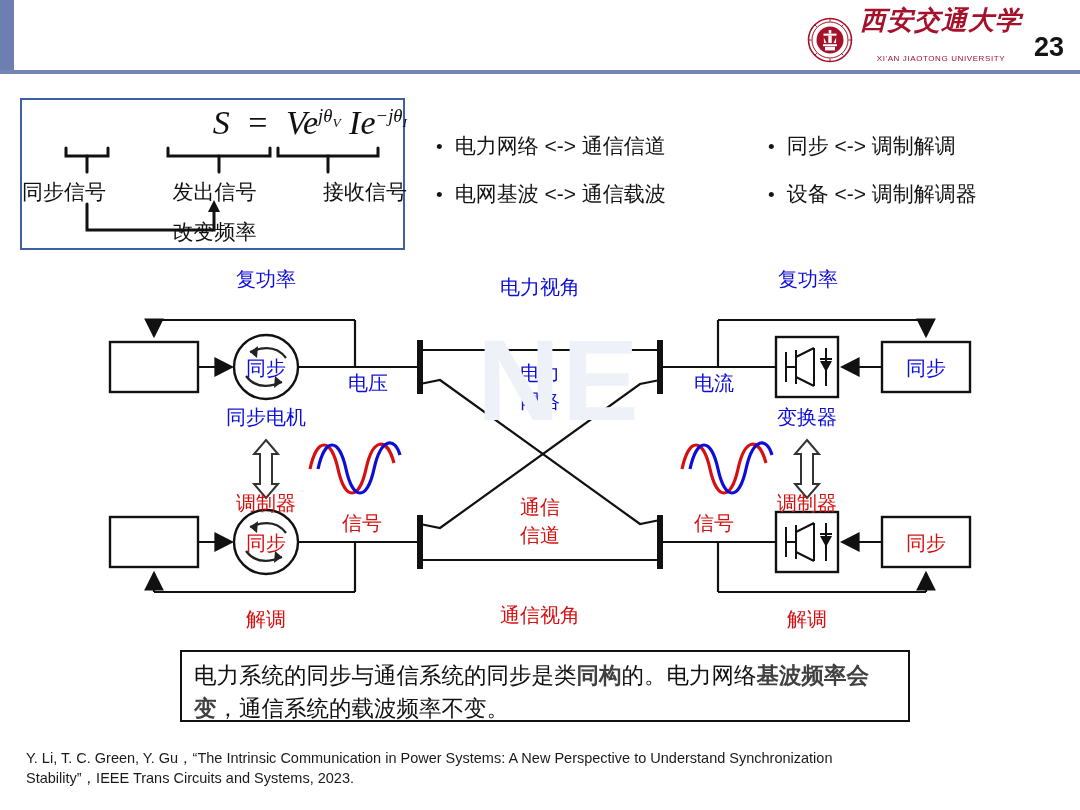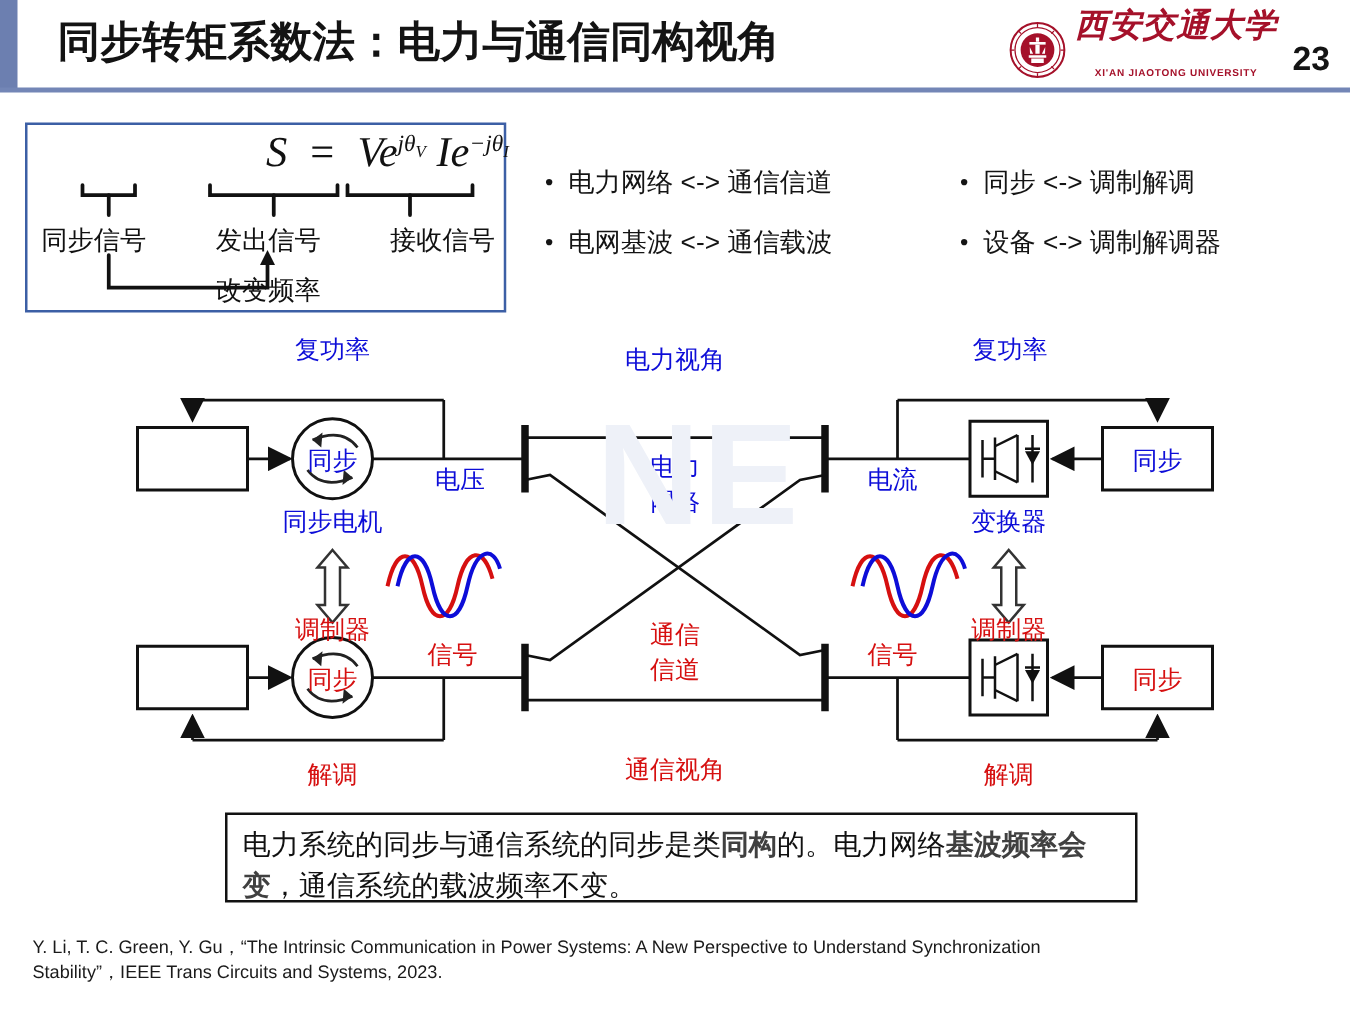--- a/index.html
+++ b/index.html
@@ -33,21 +33,21 @@
     display:flex;align-items:flex-end;gap:7px;
   }
   .logo-seal{width:46px;height:46px;position:relative;flex:0 0 auto;}
   .logo-cn{
     font-family:"Liberation Serif","DejaVu Serif",serif;
     font-size:26px;font-weight:bold;color:#a5112a;
     letter-spacing:1px;line-height:1;font-style:italic;
   }
   .logo-en{
     font-size:8px;color:#a5112a;letter-spacing:0.6px;
-    font-weight:bold;margin-top:20px;text-align:center;
+    font-weight:normal;margin-top:20px;text-align:center;
   }
   .logo-text-col{display:flex;flex-direction:column;align-items:center;}
   .page-number{
     font-size:27px;font-weight:bold;color:#141414;margin-left:5px;
   }
 
   
   .formula-box{
     position:absolute;left:20px;top:98px;width:385px;height:152px;
     border:2.5px solid #3c5fa5;background:#fff;box-sizing:border-box;
@@ -55,21 +55,21 @@
   .formula-line{
     position:absolute;left:0;top:4px;width:385px;
     text-align:right;font-family:"Liberation Serif","DejaVu Serif",serif;
     font-size:34px;font-style:italic;color:#111;white-space:nowrap;
   }
   .formula-line .op{font-style:normal;padding:0 10px;}
   .formula-line sup{font-size:0.55em;font-style:italic;}
   .formula-line sup sub{font-size:0.72em;}
   .fm-labels{
     position:absolute;left:0;top:78px;width:385px;
-    display:flex;justify-content:space-between;padding:0 11px;
+    display:flex;justify-content:space-between;padding:0 0;
     box-sizing:border-box;font-size:21px;color:#111;
   }
   .fm-bottom{
     position:absolute;left:0;top:118px;width:385px;text-align:center;
     font-size:21px;color:#111;
   }
   .fm-svg{position:absolute;left:0;top:0;width:385px;height:152px;
     pointer-events:none;}
 
   
@@ -115,21 +115,20 @@
   }
 </style>
 </head>
 <body>
 
 <div class="slide">
 
   <div class="header-accent-bar"></div>
   <div class="header-rule"></div>
 
-  <div class="page-title">同步转矩系数法：电力与通信同构视角</div>
 
   <div class="logo-wrap">
     <div class="logo-seal">
       <svg width="46" height="46" viewBox="0 0 46 46">
         <circle cx="23" cy="23" r="21.5" fill="none" stroke="#a5112a" stroke-width="1.6"></circle>
         <circle cx="23" cy="23" r="18" fill="none" stroke="#a5112a" stroke-width="1"></circle>
         <circle cx="23" cy="23" r="13.5" fill="#a5112a"></circle>
         <g fill="#fff">
           <rect x="21.7" y="13" width="2.6" height="3.4"></rect>
           <rect x="16.5" y="16.6" width="13" height="2.1"></rect>

